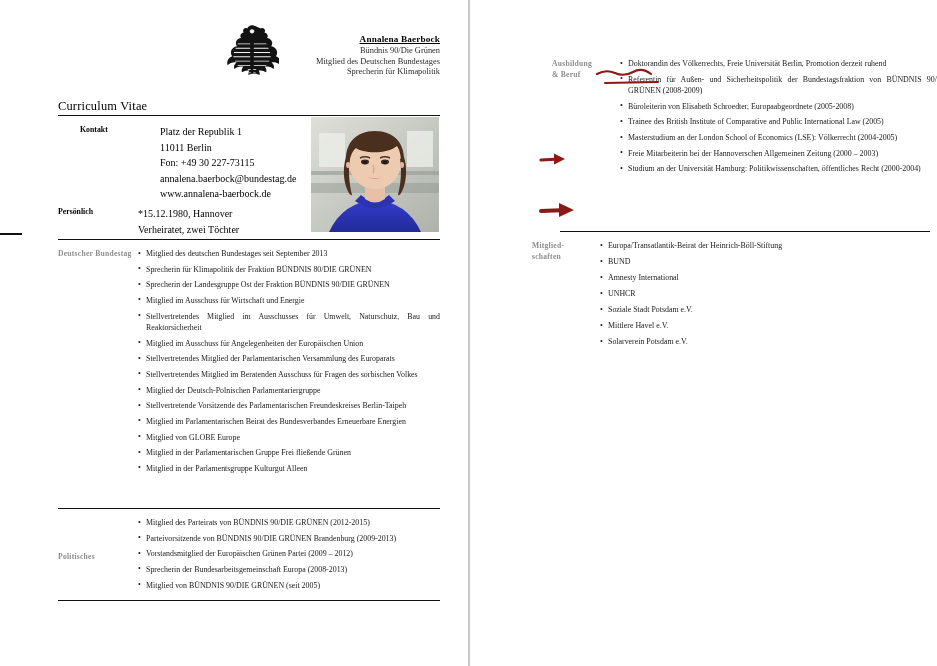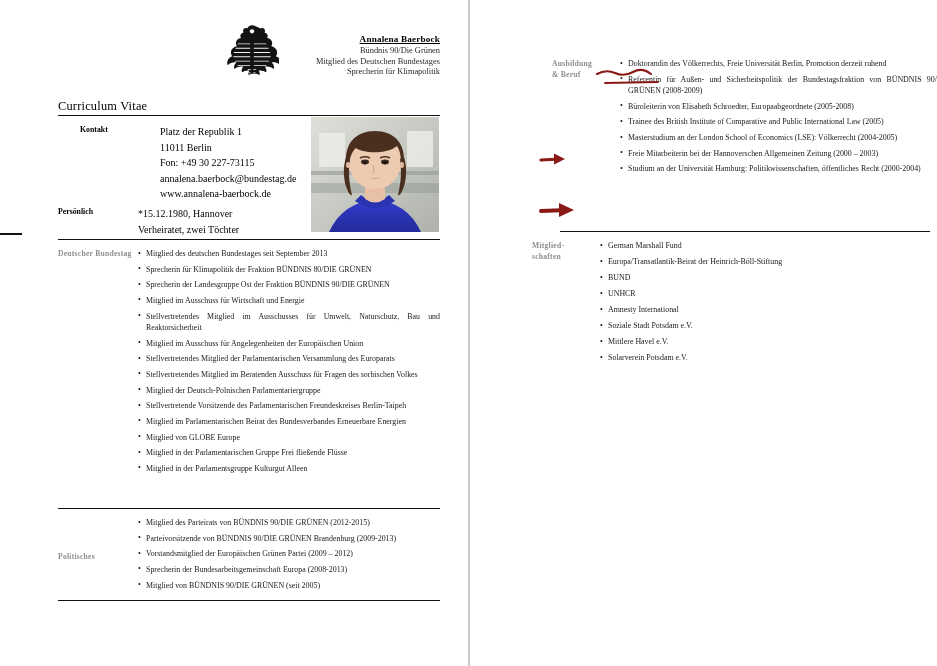--- a/index.html
+++ b/index.html
@@ -195,21 +195,21 @@
       <li>Sprecherin der Landesgruppe Ost der Fraktion BÜNDNIS 90/DIE GRÜNEN</li>
       <li>Mitglied im Ausschuss für Wirtschaft und Energie</li>
       <li>Stellvertretendes Mitglied im Ausschusses für Umwelt, Naturschutz, Bau und Reaktorsicherheit</li>
       <li>Mitglied im Ausschuss für Angelegenheiten der Europäischen Union</li>
       <li>Stellvertretendes Mitglied der Parlamentarischen Versammlung des Europarats</li>
       <li>Stellvertretendes Mitglied im Beratenden Ausschuss für Fragen des sorbischen Volkes</li>
       <li>Mitglied der Deutsch-Polnischen Parlamentariergruppe</li>
       <li>Stellvertretende Vorsitzende des Parlamentarischen Freundeskreises Berlin-Taipeh</li>
       <li>Mitglied im Parlamentarischen Beirat des Bundesverbandes Erneuerbare Energien</li>
       <li>Mitglied von GLOBE Europe</li>
-      <li>Mitglied in der Parlamentarischen Gruppe Frei fließende Flüsse</li>
+      <li>Mitglied in der Parlamentarischen Gruppe Frei fließende Grünen</li>
       <li>Mitglied in der Parlamentsgruppe Kulturgut Alleen</li>
     </ul>
   </div>
 </div>
 
 <div class="rule rule-bot"></div>
 
 <div class="block blk-politisches">
   <div class="lbl">Politisches</div>
   <div class="body-col">
@@ -244,25 +244,24 @@
 
 <div class="r-rule"></div>
 
 <div class="block blk-mitglied">
   <div class="lbl">
     <div>Mitglied-</div>
     <div>schaften</div>
   </div>
   <div class="body-col">
     <ul class="bl">
-      <li>German Marshall Fund</li>
       <li>Europa/Transatlantik-Beirat der Heinrich-Böll-Stiftung</li>
       <li>BUND</li>
+      <li>Amnesty International</li>
       <li>UNHCR</li>
-      <li>Amnesty International</li>
       <li>Soziale Stadt Potsdam e.V.</li>
       <li>Mittlere Havel e.V.</li>
       <li>Solarverein Potsdam e.V.</li>
     </ul>
   </div>
 </div>
 
 <div class="anno anno-underline">
   <svg width="58" height="12">
       <path d="M1 8 Q10 3 19 7 T37 6 T55 8" stroke="#8B1A16" stroke-width="2.1" fill="none" stroke-linecap="round"></path>

